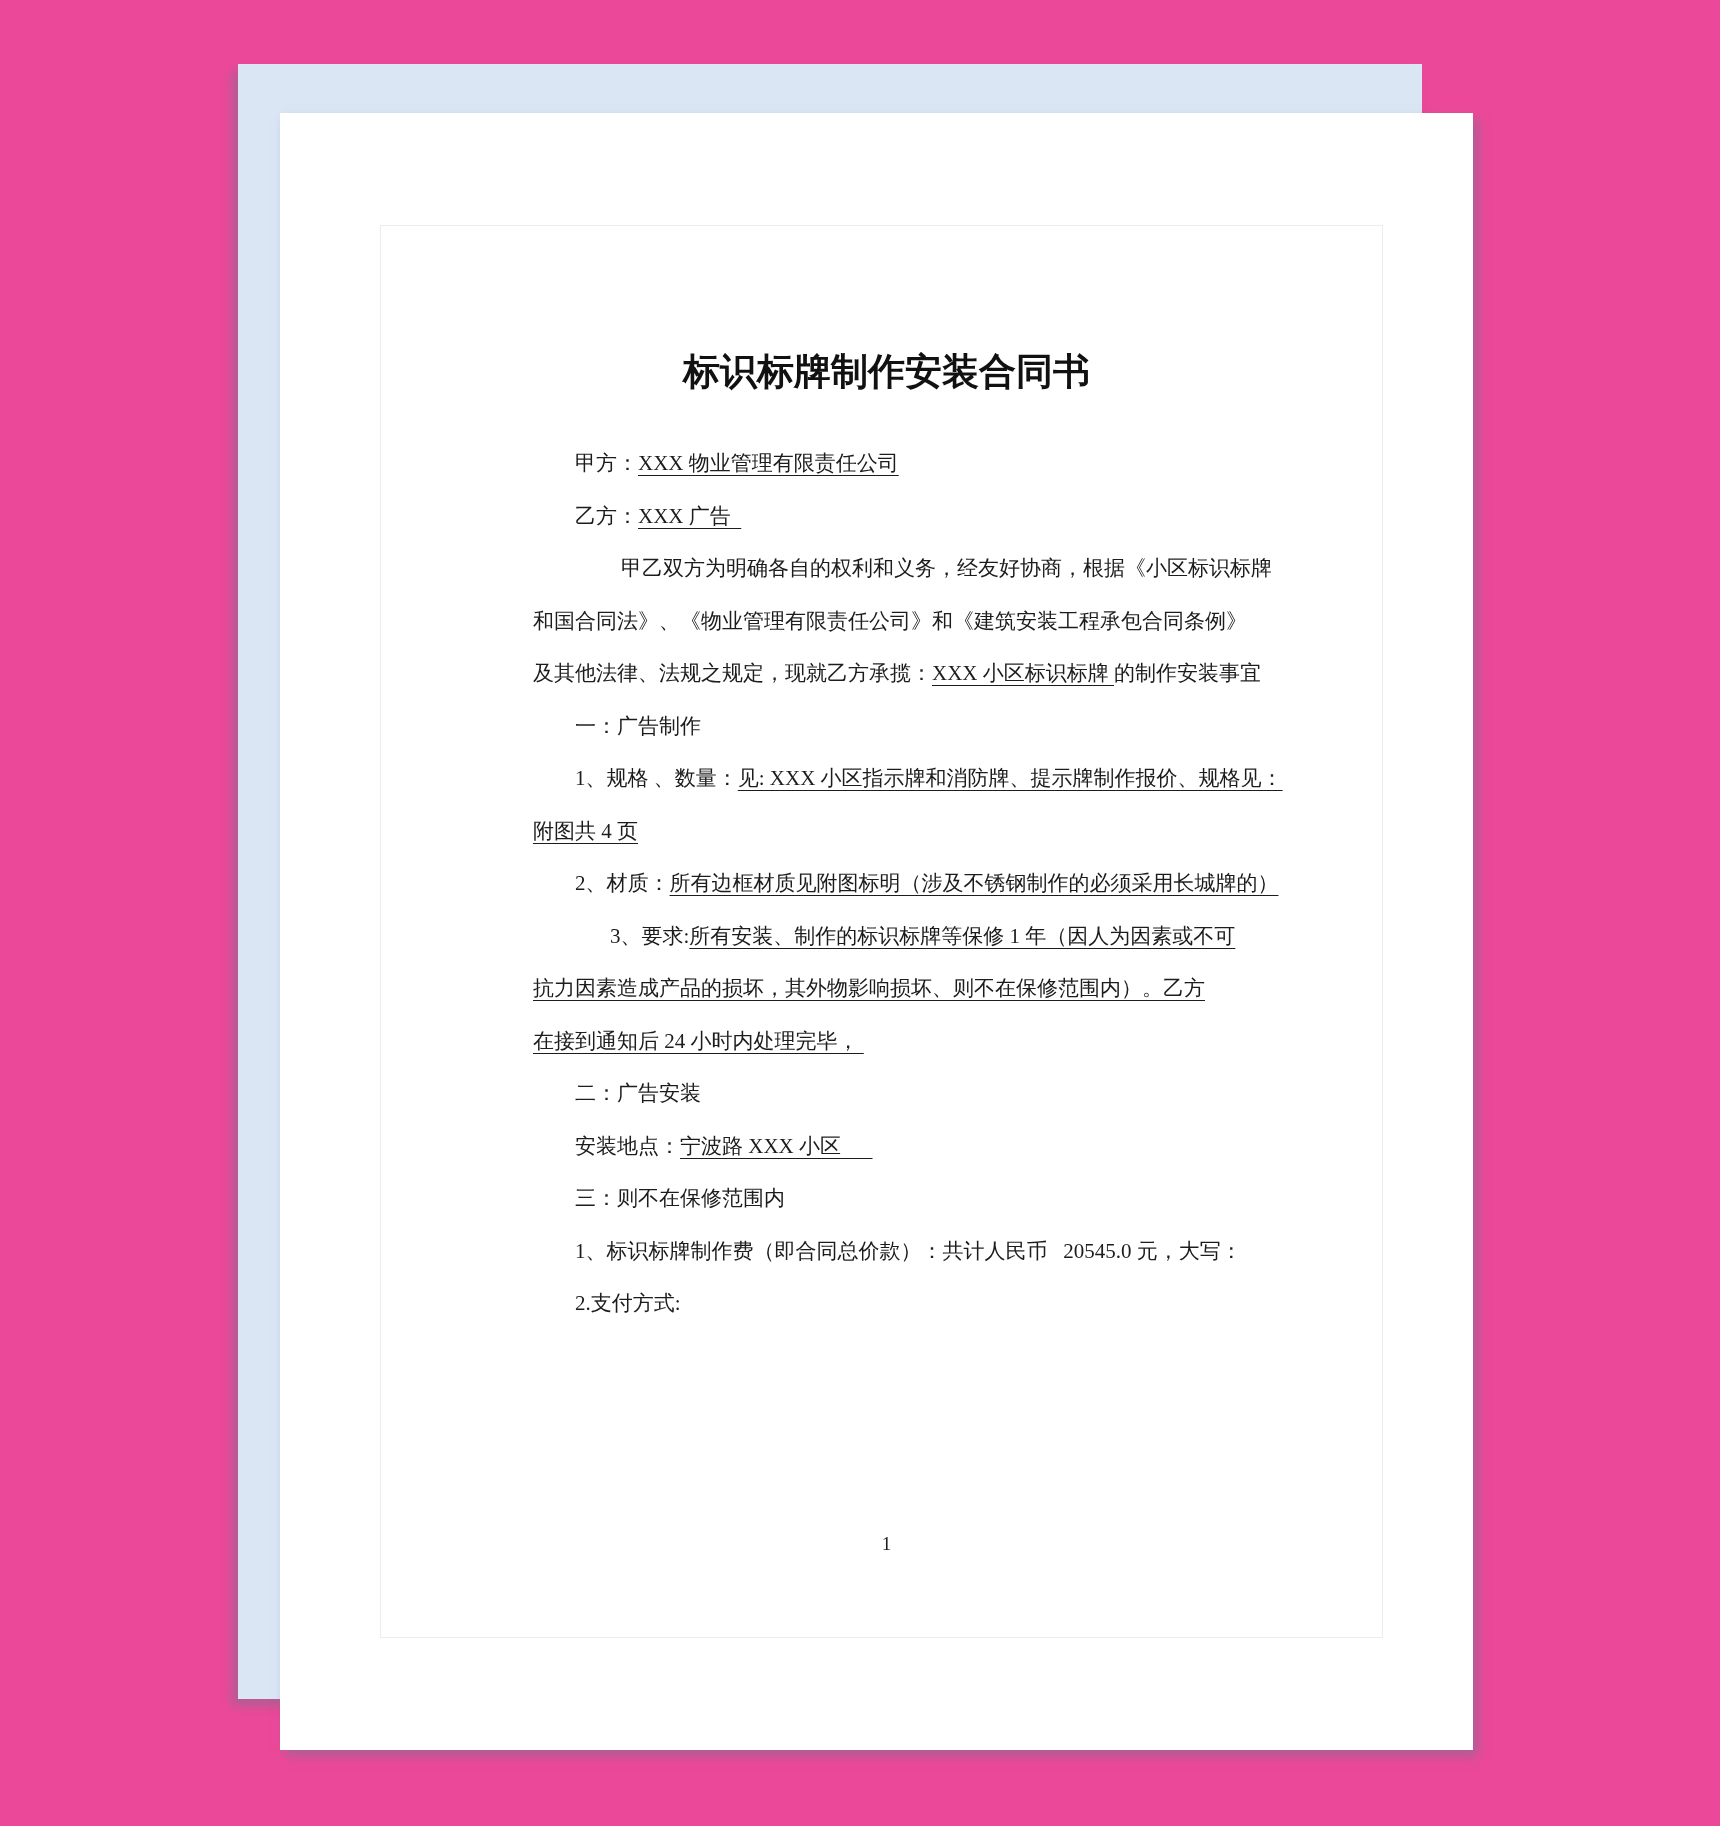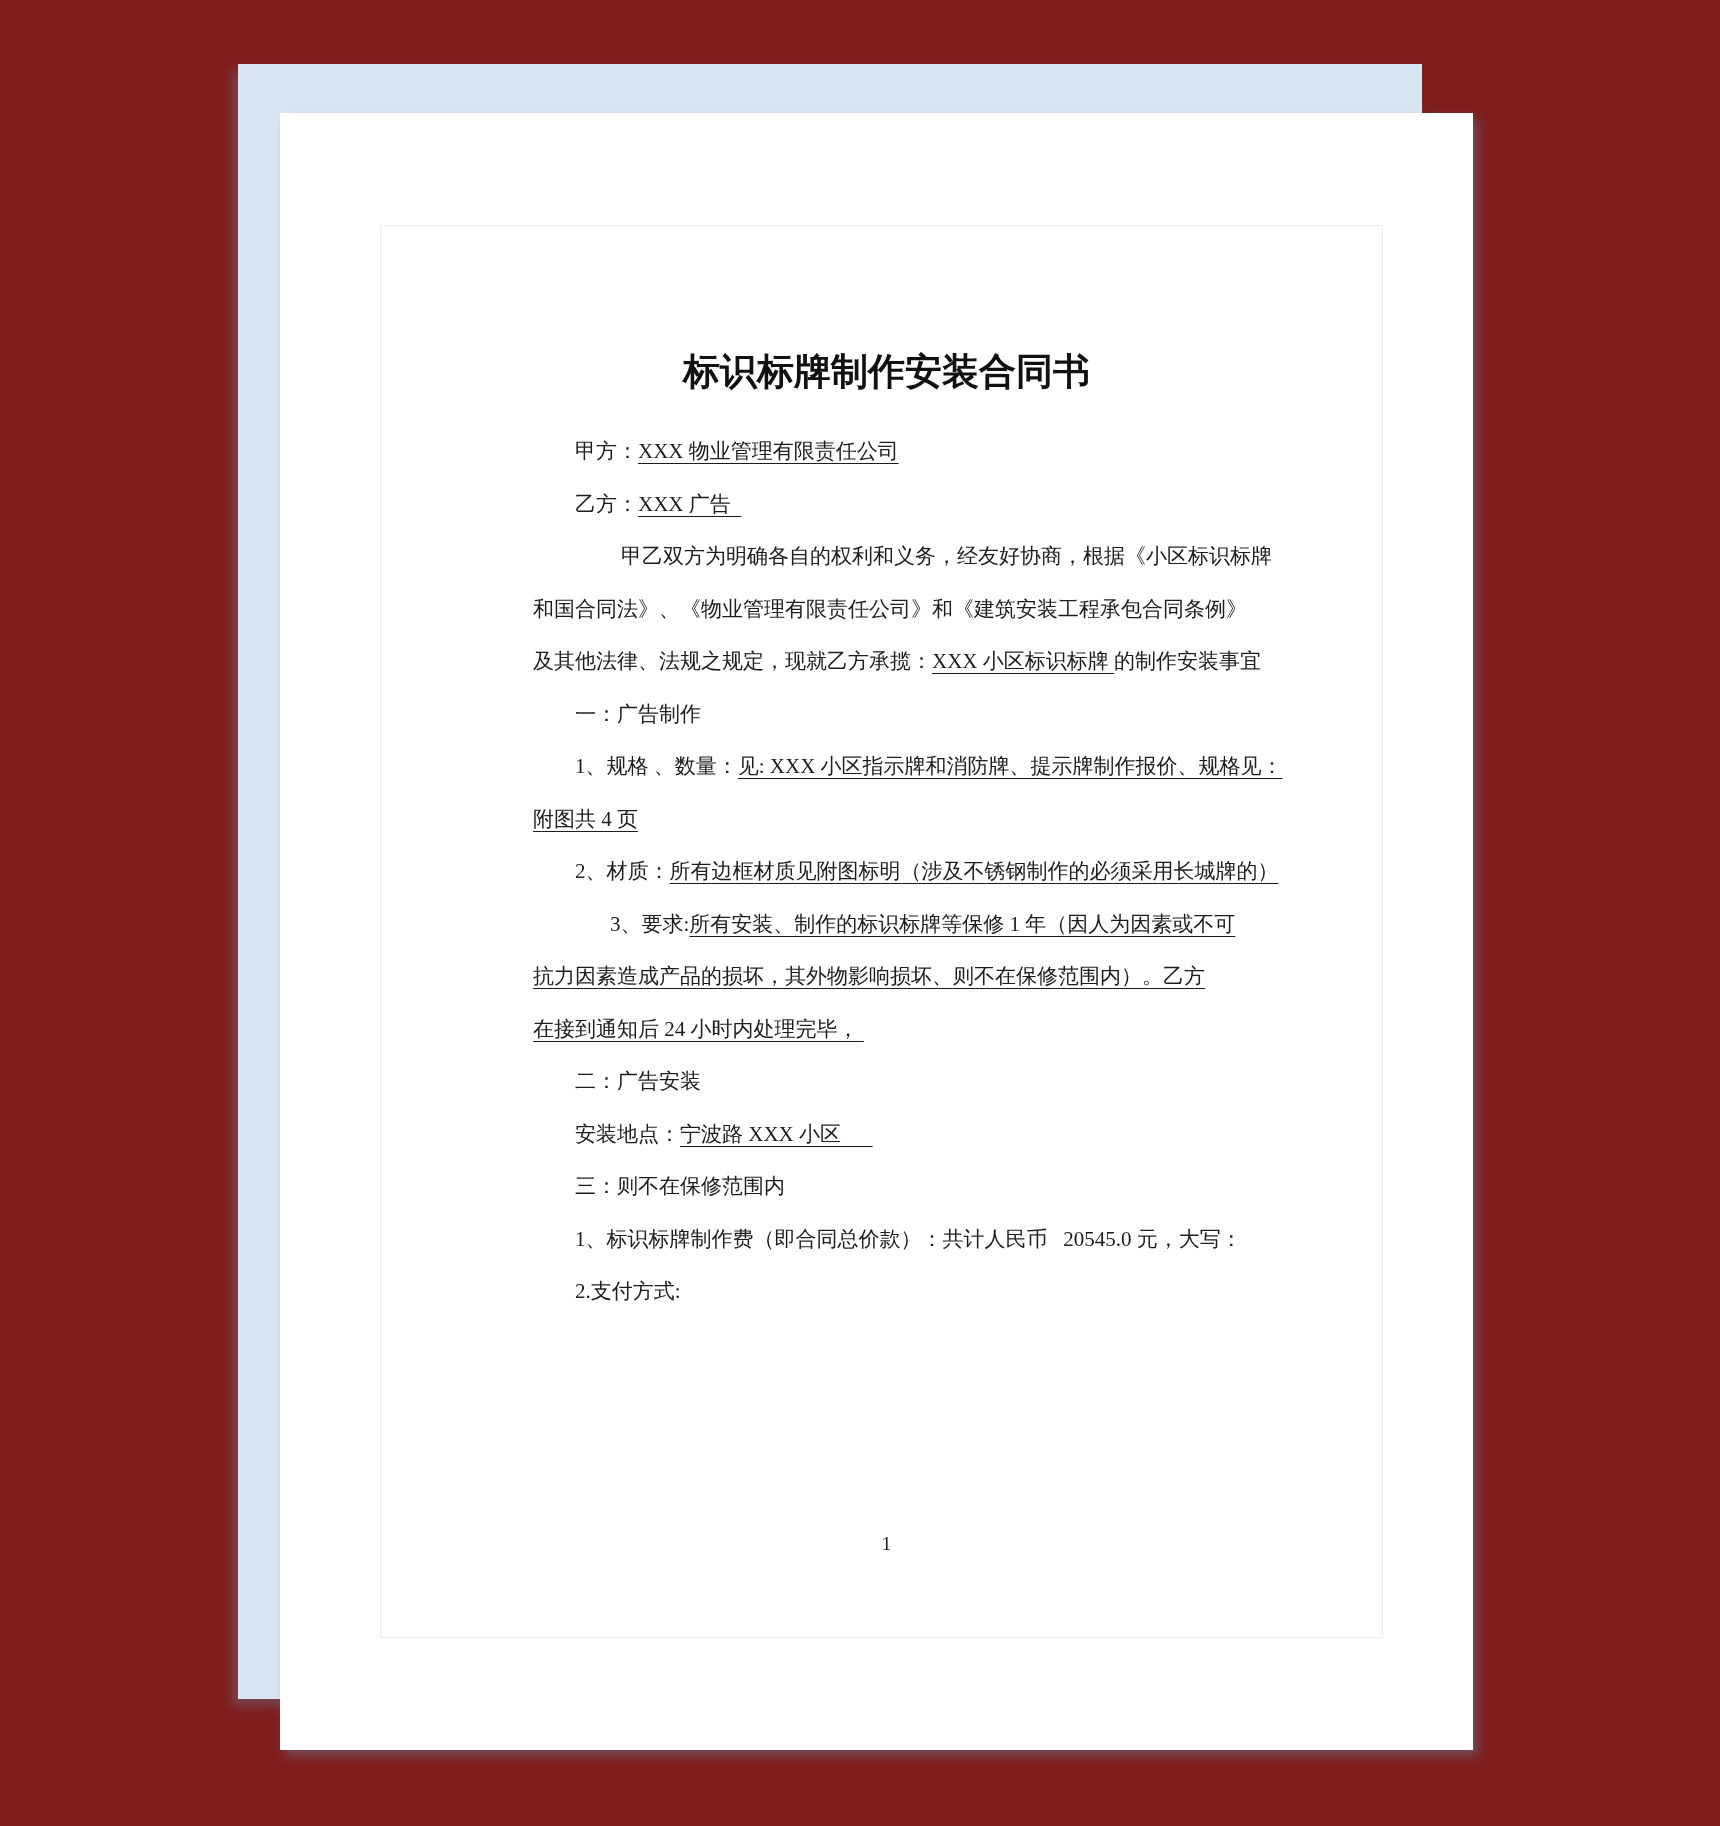--- a/index.html
+++ b/index.html
@@ -1,20 +1,20 @@
 <!DOCTYPE html>
 <html><head>
 <meta charset="utf-8">
 <style>
   html, body { margin: 0; padding: 0; }
   .stage {
     position: relative;
     width: 1720px;
     height: 1826px;
-    background: #7f1d1d;
+    background: #ec4899;
     overflow: hidden;
     font-family: "Liberation Serif", "DejaVu Serif", serif;
   }
   .back-page {
     position: absolute;
     left: 238px;
     top: 64px;
     width: 1184px;
     height: 1635px;
     background: #dbe6f5;
@@ -46,21 +46,21 @@
     text-align: center;
     font-size: 37px;
     line-height: 42px;
     font-weight: bold;
     color: #111111;
     white-space: nowrap;
   }
   .doc-body {
     position: absolute;
     left: 253px;
-    top: 312px;
+    top: 324px;
     width: 707px;
     color: #1c1c1c;
     font-size: 21px;
   }
   .doc-body .line {
     height: 52.5px;
     line-height: 52.5px;
     white-space: nowrap;
   }
   .doc-body .u {

